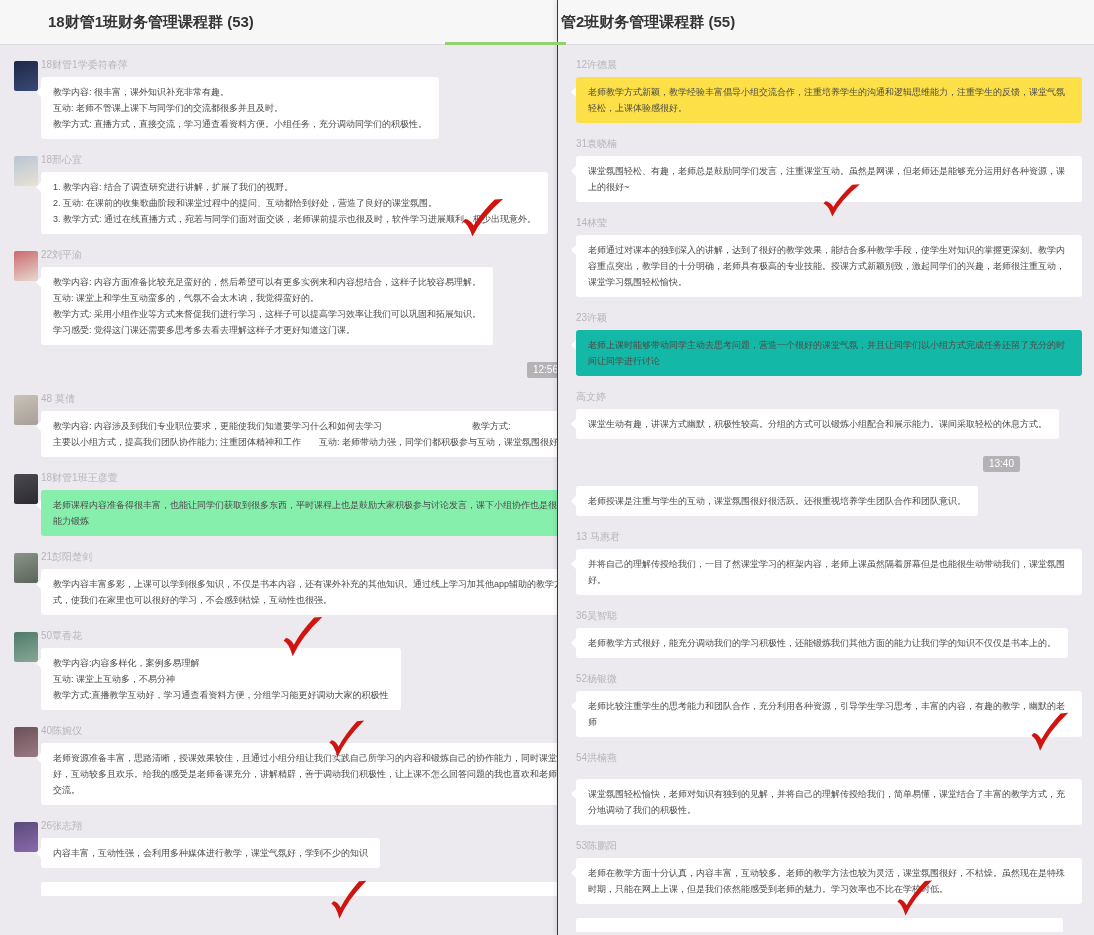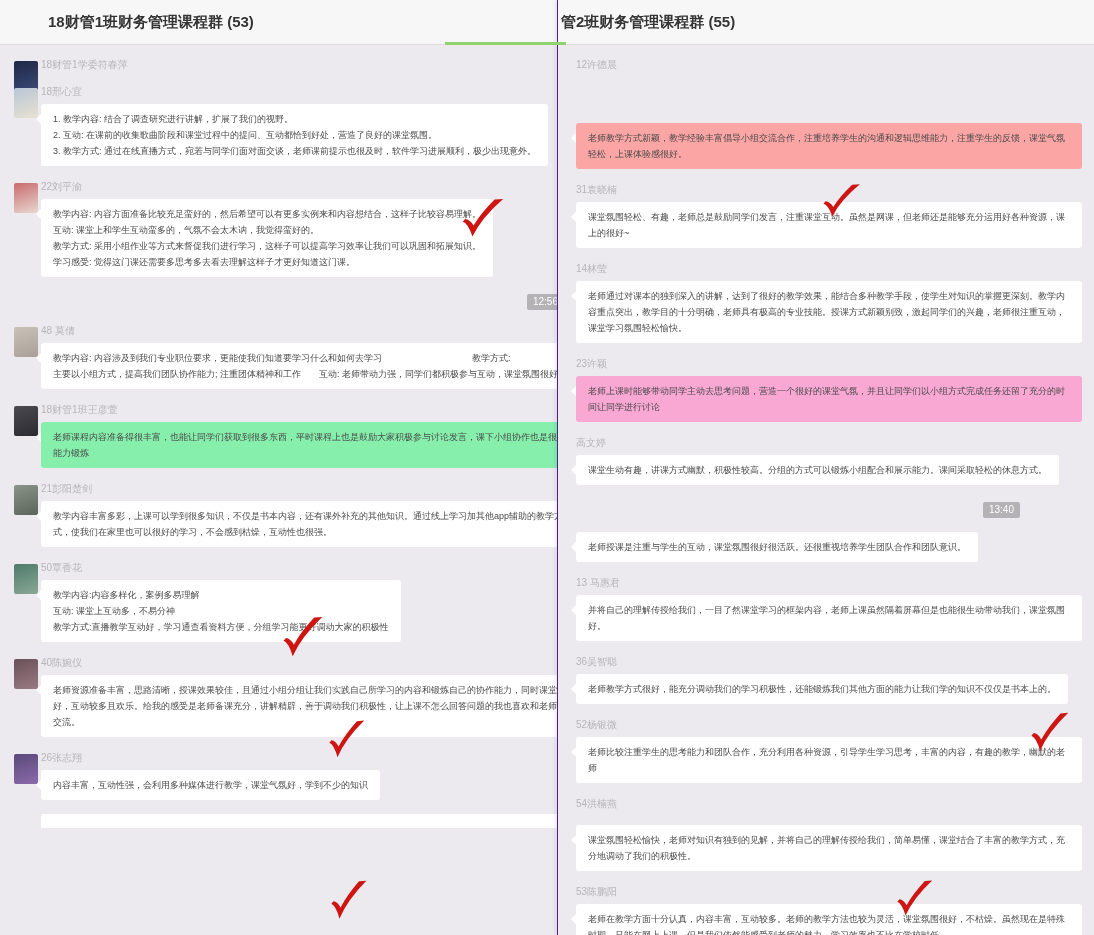--- a/index.html
+++ b/index.html
@@ -48,21 +48,23 @@
 </head>
 <body>
 
 <div class="stage">
 
   <section class="window left">
     <header class="titlebar">
       <h1 class="title">18财管1班财务管理课程群 (53)</h1>
     </header>
     <div class="chat" id="left-list">
-        <article class="msg"><div class="avatar" style="background: linear-gradient(160deg, rgb(30, 39, 70), rgb(58, 74, 119));"></div><div class="name">18财管1学委符春萍</div></article>
+        <article class="msg"><div class="avatar" style="background: linear-gradient(160deg, rgb(30, 39, 70), rgb(58, 74, 119));"></div><div class="name">18财管1学委符春萍</div><div class="bubble" style="background: rgb(255, 255, 255);">教学内容: 很丰富，课外知识补充非常有趣。
+互动: 老师不管课上课下与同学们的交流都很多并且及时。
+教学方式: 直播方式，直接交流，学习通查看资料方便。小组任务，充分调动同学们的积极性。</div></article>
         <article class="msg"><div class="avatar" style="background: linear-gradient(160deg, rgb(184, 198, 214), rgb(232, 226, 210));"></div><div class="name">18邢心宜</div><div class="bubble" style="background: rgb(255, 255, 255);">1. 教学内容: 结合了调查研究进行讲解，扩展了我们的视野。
 2. 互动: 在课前的收集歌曲阶段和课堂过程中的提问、互动都恰到好处，营造了良好的课堂氛围。
 3. 教学方式: 通过在线直播方式，宛若与同学们面对面交谈，老师课前提示也很及时，软件学习进展顺利，极少出现意外。</div></article>
         <article class="msg"><div class="avatar" style="background: linear-gradient(160deg, rgb(201, 106, 110), rgb(232, 216, 208));"></div><div class="name">22刘平渝</div><div class="bubble" style="background: rgb(255, 255, 255);">教学内容: 内容方面准备比较充足蛮好的，然后希望可以有更多实例来和内容想结合，这样子比较容易理解。
 互动: 课堂上和学生互动蛮多的，气氛不会太木讷，我觉得蛮好的。
 教学方式: 采用小组作业等方式来督促我们进行学习，这样子可以提高学习效率让我们可以巩固和拓展知识。
 学习感受: 觉得这门课还需要多思考多去看去理解这样子才更好知道这门课。</div></article>
         <div class="time-row"><span class="time-badge" style="background: rgb(181, 178, 182);">12:56</span></div>
         <article class="msg"><div class="avatar" style="background: linear-gradient(160deg, rgb(201, 194, 184), rgb(168, 160, 152));"></div><div class="name">48 莫倩</div><div class="bubble" style="background: rgb(255, 255, 255);">教学内容: 内容涉及到我们专业职位要求，更能使我们知道要学习什么和如何去学习　　　　　　　　　　教学方式:
 主要以小组方式，提高我们团队协作能力; 注重团体精神和工作　　互动: 老师带动力强，同学们都积极参与互动，课堂氛围很好</div></article>
@@ -75,24 +77,24 @@
         <article class="msg"><div class="avatar" style="background: linear-gradient(160deg, rgb(90, 74, 122), rgb(138, 106, 170));"></div><div class="name">26张志翔</div><div class="bubble" style="background: rgb(255, 255, 255);">内容丰富，互动性强，会利用多种媒体进行教学，课堂气氛好，学到不少的知识</div></article>
         <div class="partial"></div>
       </div>
   </section>
 
   <section class="window right">
     <header class="titlebar">
       <h1 class="title">管2班财务管理课程群 (55)</h1>
     </header>
     <div class="chat" id="right-list">
-        <article class="msg"><div class="name">12许德晨</div><div class="bubble" style="background: #fca5a5; margin-top: 46px;">老师教学方式新颖，教学经验丰富倡导小组交流合作，注重培养学生的沟通和逻辑思维能力，注重学生的反馈，课堂气氛轻松，上课体验感很好。</div></article>
+        <article class="msg"><div class="name">12许德晨</div><div class="bubble" style="background: #fde047;">老师教学方式新颖，教学经验丰富倡导小组交流合作，注重培养学生的沟通和逻辑思维能力，注重学生的反馈，课堂气氛轻松，上课体验感很好。</div></article>
         <article class="msg"><div class="name">31袁晓楠</div><div class="bubble" style="background: rgb(255, 255, 255);">课堂氛围轻松、有趣，老师总是鼓励同学们发言，注重课堂互动。虽然是网课，但老师还是能够充分运用好各种资源，课上的很好~</div></article>
         <article class="msg"><div class="name">14林莹</div><div class="bubble" style="background: rgb(255, 255, 255);">老师通过对课本的独到深入的讲解，达到了很好的教学效果，能结合多种教学手段，使学生对知识的掌握更深刻。教学内容重点突出，教学目的十分明确，老师具有极高的专业技能。授课方式新颖别致，激起同学们的兴趣，老师很注重互动，课堂学习氛围轻松愉快。</div></article>
-        <article class="msg"><div class="name">23许颖</div><div class="bubble" style="background: #f9a8d4;">老师上课时能够带动同学主动去思考问题，营造一个很好的课堂气氛，并且让同学们以小组方式完成任务还留了充分的时间让同学进行讨论</div></article>
+        <article class="msg"><div class="name">23许颖</div><div class="bubble" style="background: #14b8a6;">老师上课时能够带动同学主动去思考问题，营造一个很好的课堂气氛，并且让同学们以小组方式完成任务还留了充分的时间让同学进行讨论</div></article>
         <article class="msg"><div class="name">高文婷</div><div class="bubble" style="background: rgb(255, 255, 255);">课堂生动有趣，讲课方式幽默，积极性较高。分组的方式可以锻炼小组配合和展示能力。课间采取轻松的休息方式。</div></article>
         <div class="time-row"><span class="time-badge" style="background: rgb(181, 178, 182);">13:40</span></div>
         <article class="msg"><div class="bubble" style="background: rgb(255, 255, 255);">老师授课是注重与学生的互动，课堂氛围很好很活跃。还很重视培养学生团队合作和团队意识。</div></article>
         <article class="msg"><div class="name">13 马惠君</div><div class="bubble" style="background: rgb(255, 255, 255);">并将自己的理解传授给我们，一目了然课堂学习的框架内容，老师上课虽然隔着屏幕但是也能很生动带动我们，课堂氛围好。</div></article>
         <article class="msg"><div class="name">36吴智聪</div><div class="bubble" style="background: rgb(255, 255, 255);">老师教学方式很好，能充分调动我们的学习积极性，还能锻炼我们其他方面的能力让我们学的知识不仅仅是书本上的。</div></article>
         <article class="msg"><div class="name">52杨银微</div><div class="bubble" style="background: rgb(255, 255, 255);">老师比较注重学生的思考能力和团队合作，充分利用各种资源，引导学生学习思考，丰富的内容，有趣的教学，幽默的老师</div></article>
         <article class="msg"><div class="name">54洪楠燕</div><div class="bubble" style="background: rgb(255, 255, 255); margin-top: 9px;">课堂氛围轻松愉快，老师对知识有独到的见解，并将自己的理解传授给我们，简单易懂，课堂结合了丰富的教学方式，充分地调动了我们的积极性。</div></article>
         <article class="msg"><div class="name">53陈鹏阳</div><div class="bubble" style="background: rgb(255, 255, 255);">老师在教学方面十分认真，内容丰富，互动较多。老师的教学方法也较为灵活，课堂氛围很好，不枯燥。虽然现在是特殊时期，只能在网上上课，但是我们依然能感受到老师的魅力。学习效率也不比在学校时低。</div></article>
         <div class="partial"></div>
       </div>

